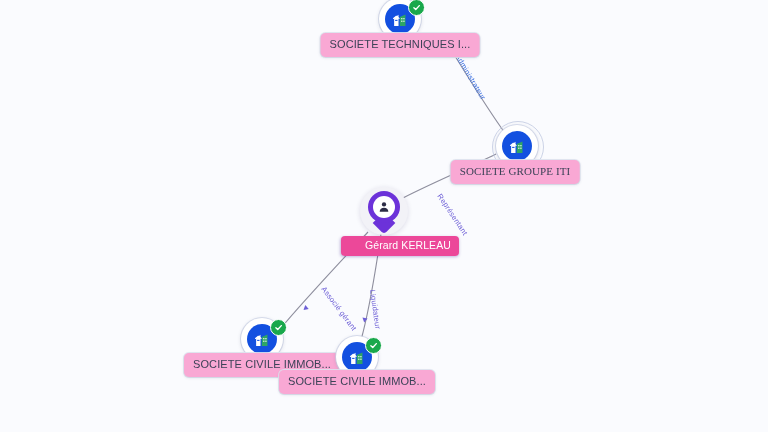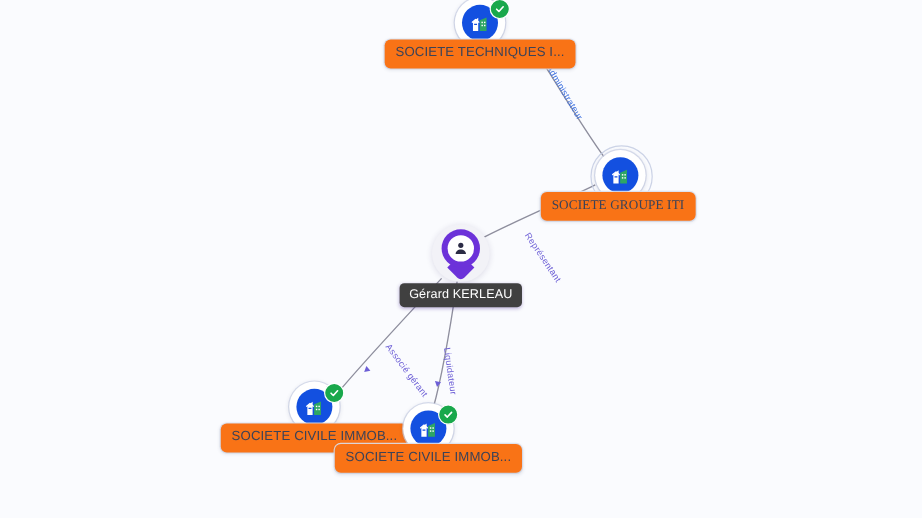--- a/index.html
+++ b/index.html
@@ -133,36 +133,37 @@
     display: flex;
     align-items: center;
     justify-content: center;
   }
 
   
   .node-label {
     position: absolute;
     transform: translateX(-50%);
     white-space: nowrap;
-    background: #f97316;
+    background: #f9a8d4;
     color: #3c4257;
     font-size: 11px;
     line-height: 1;
     padding: 6px 9px 7px 9px;
     border-radius: 5px;
     box-shadow: 0 1px 3px rgba(35,45,85,.13), 0 0 0 1px rgba(225,229,241,.9);
     letter-spacing: .1px;
   }
   .node-label.person {
-    background: #404040;
+    background: #ec4899;
     color: #ffffff;
     font-size: 10.5px;
-    padding: 4px 8px 5px 8px;
+    padding: 4px 8px 5px 24px;
     border-radius: 4px;
     box-shadow: 0 1px 3px rgba(60,25,140,.3);
+    margin-left: 16px;
   }
 </style>
 </head>
 <body>
 
 <div id="canvas" style="background: rgb(250, 251, 254); width: 768px; height: 432px;">
 
   <svg id="edge-layer" viewBox="0 0 768 432" width="768" height="432">
       <g>
         <path class="edge-path" d="M 505,133 C 488,110 470,80 450,48"></path>

